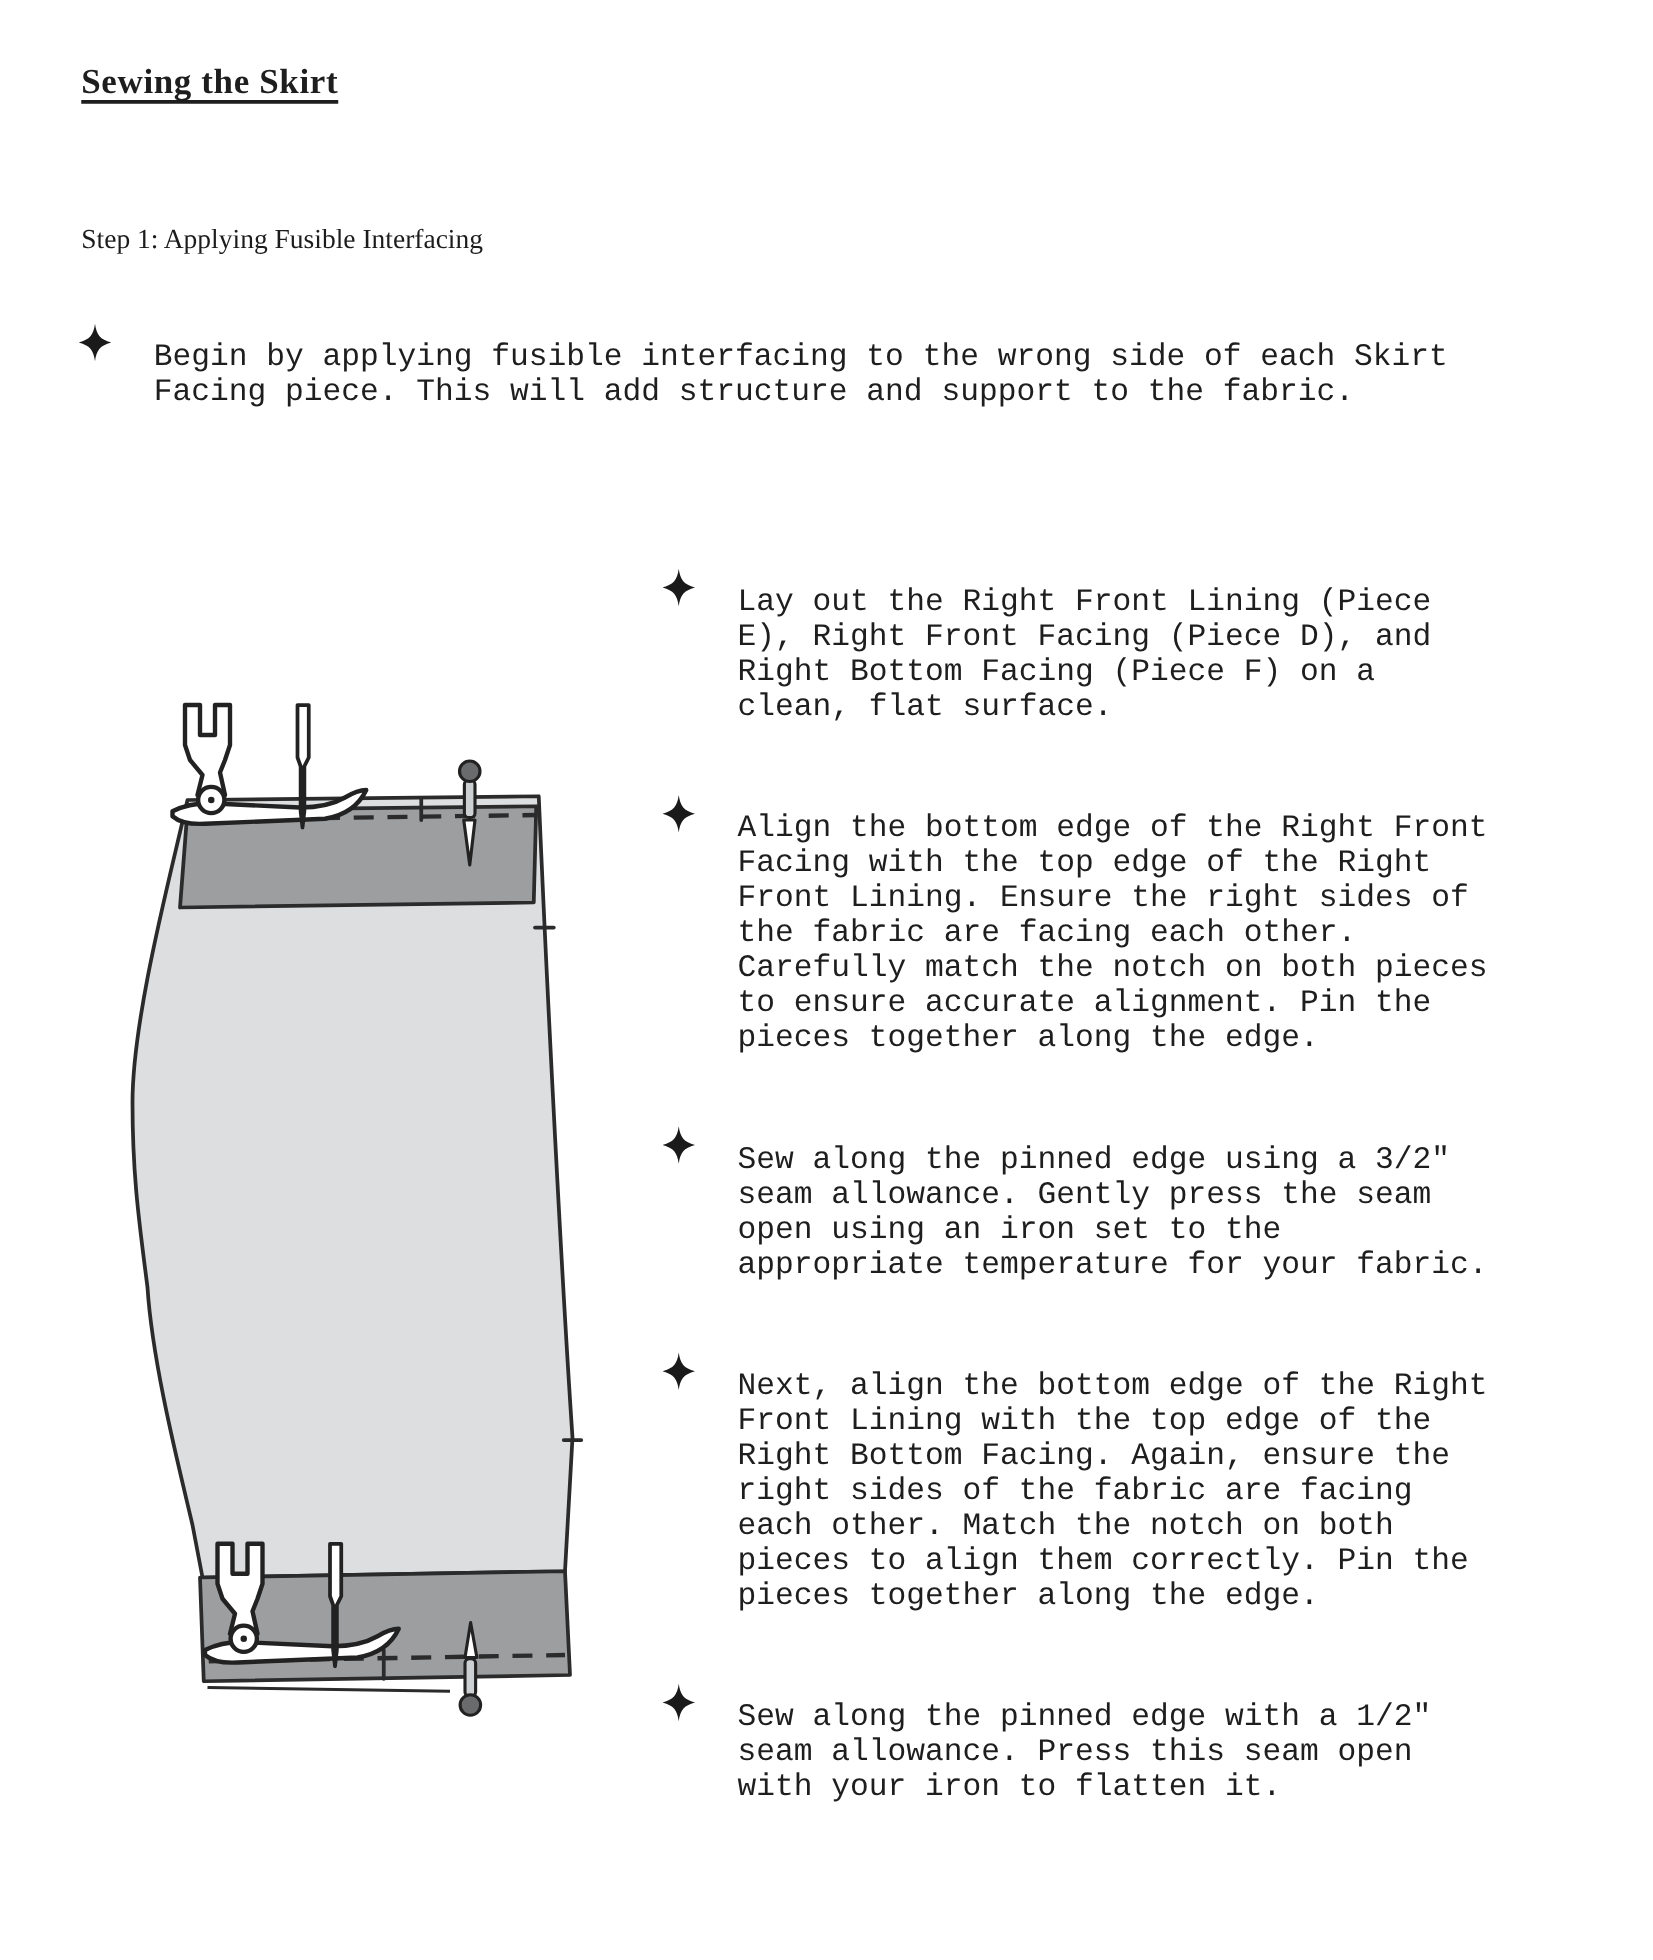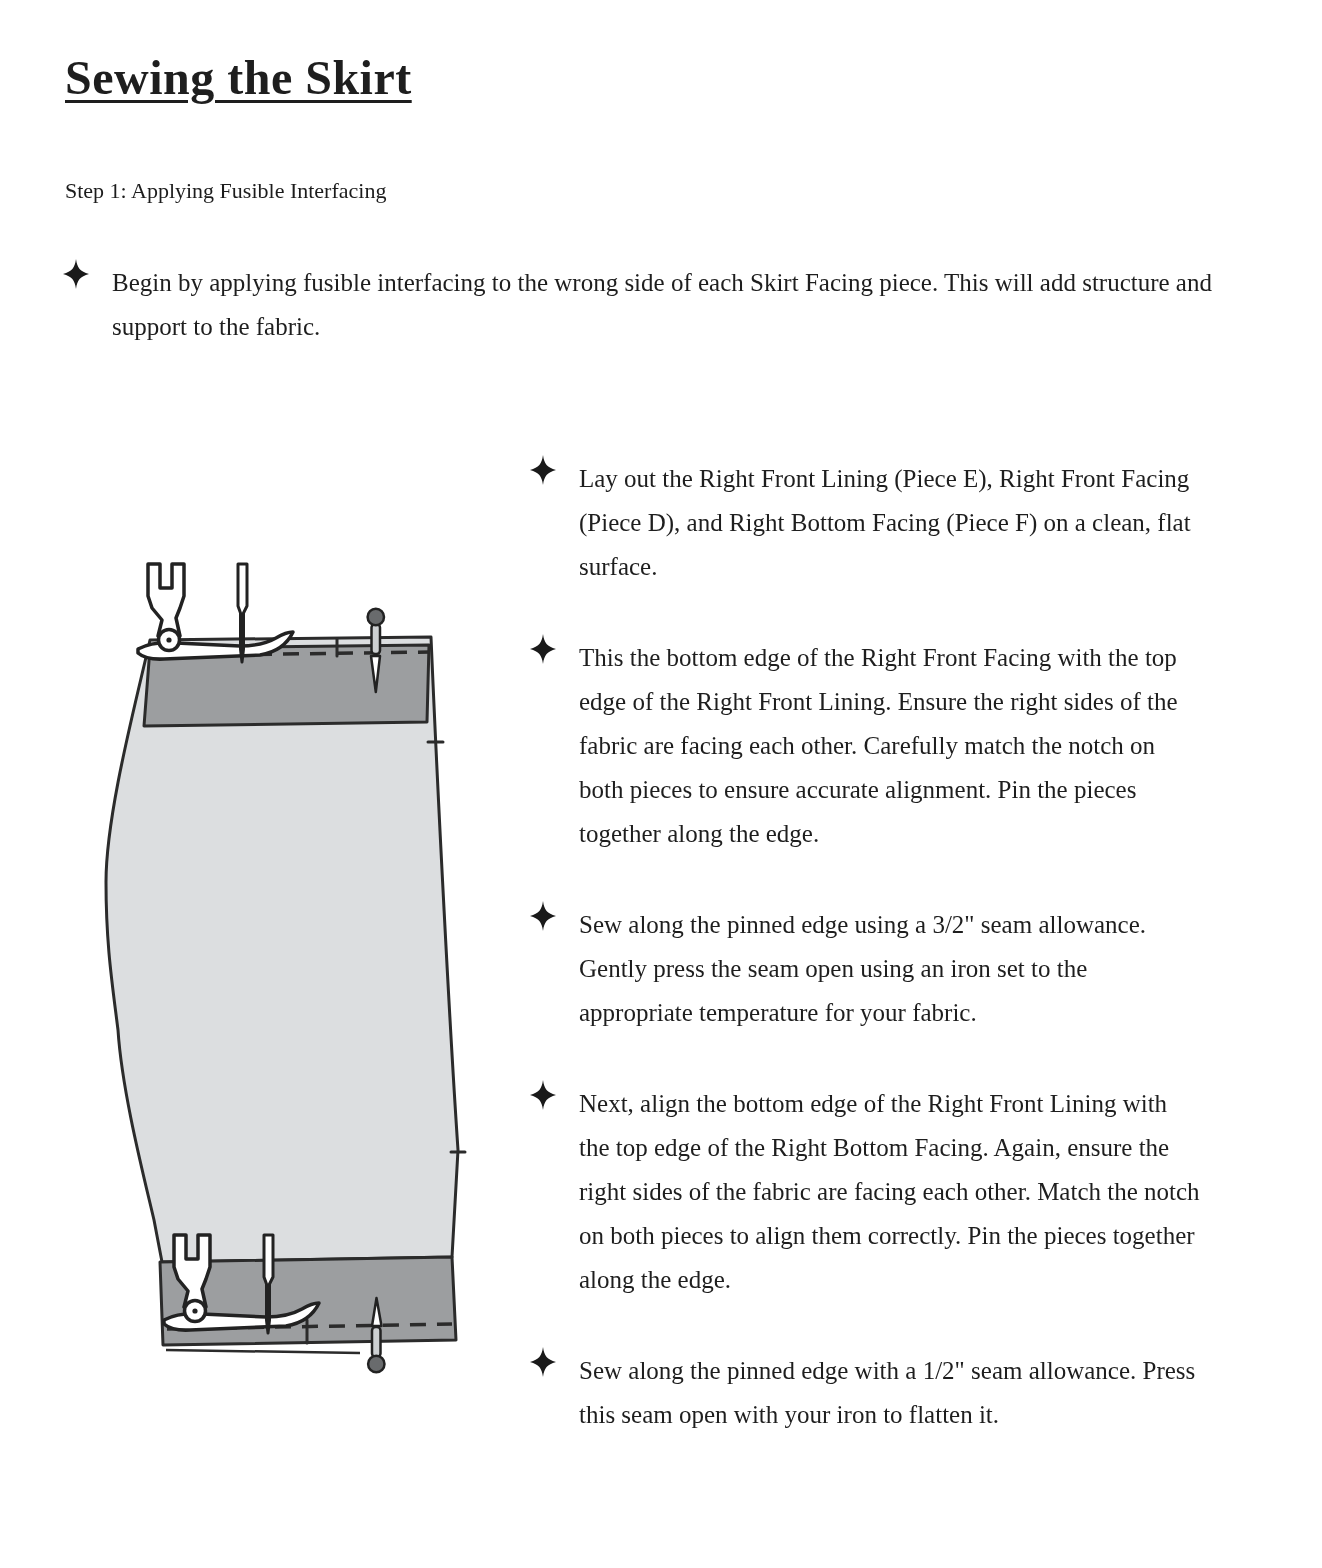--- a/index.html
+++ b/index.html
@@ -6,34 +6,34 @@
   body{
     width:1322px;height:1568px;
     background:#ffffff;
     font-family:"Liberation Serif","DejaVu Serif",serif;
     color:#1e1e1e;
     position:relative;
     overflow:hidden;
   }
   .title{
     position:absolute;left:65px;top:50px;
-    font-size:48px;font-weight:700;margin:0;
+    font-size:28px;font-weight:700;margin:0;
     text-decoration:underline;
     text-decoration-thickness:3px;
     text-underline-offset:6px;
     letter-spacing:.5px;
   }
   .step-heading{
     font-size:22px;font-weight:400;margin:0;color:#1c1c1c;
     white-space:nowrap;
   }
   .h-step1{position:absolute;left:65px;top:178px;}
   .bullet{display:flex;align-items:flex-start;gap:18px;}
   .bullet .star{flex:0 0 26px;margin-top:3px;}
-  .bullet p{margin:5px;font-size:25px;line-height:44px;}
+  .bullet p{margin:16px;font-size:25px;line-height:28px;font-family:Liberation Mono, monospace;}
   .b-step1{position:absolute;left:63px;top:256px;width:1180px;}
   .b-step1 p{width:1135px;}
   .step2{position:absolute;left:530px;top:452px;width:690px;}
   .step2 .step-heading{margin:0 0 42px 0;}
   .step2 .bullet{margin-bottom:37px;}
   .step2 .bullet p{width:622px;}
   figure.illu{position:absolute;left:92px;top:552px;width:400px;height:830px;margin:0;}
   
   .ol{stroke:#2b2b2b;stroke-width:3;stroke-linejoin:round;}
   .dash{stroke:#2b2b2b;stroke-width:3.5;stroke-dasharray:16 11;fill:none;stroke-linecap:butt;}
@@ -116,21 +116,21 @@
       </span>
       <p>Lay out the Right Front Lining (Piece E), Right Front Facing (Piece D), and Right Bottom Facing (Piece F) on a clean, flat surface.</p>
     </div>
 
     <div class="bullet">
       <span class="star">
         <svg width="26" height="30" viewBox="0 0 26 30">
             <path class="starglyph" d="M13 0 C14.3 9 17 12.5 26 15 C17 17.5 14.3 21 13 30 C11.7 21 9 17.5 0 15 C9 12.5 11.7 9 13 0 Z"></path>
           </svg>
       </span>
-      <p>This the bottom edge of the Right Front Facing with the top edge of the Right Front Lining. Ensure the right sides of the fabric are facing each other. Carefully match the notch on both pieces to ensure accurate alignment. Pin the pieces together along the edge.</p>
+      <p>Align the bottom edge of the Right Front Facing with the top edge of the Right Front Lining. Ensure the right sides of the fabric are facing each other. Carefully match the notch on both pieces to ensure accurate alignment. Pin the pieces together along the edge.</p>
     </div>
 
     <div class="bullet">
       <span class="star">
         <svg width="26" height="30" viewBox="0 0 26 30">
             <path class="starglyph" d="M13 0 C14.3 9 17 12.5 26 15 C17 17.5 14.3 21 13 30 C11.7 21 9 17.5 0 15 C9 12.5 11.7 9 13 0 Z"></path>
           </svg>
       </span>
       <p>Sew along the pinned edge using a 3/2" seam allowance. Gently press the seam open using an iron set to the appropriate temperature for your fabric.</p>
     </div>

